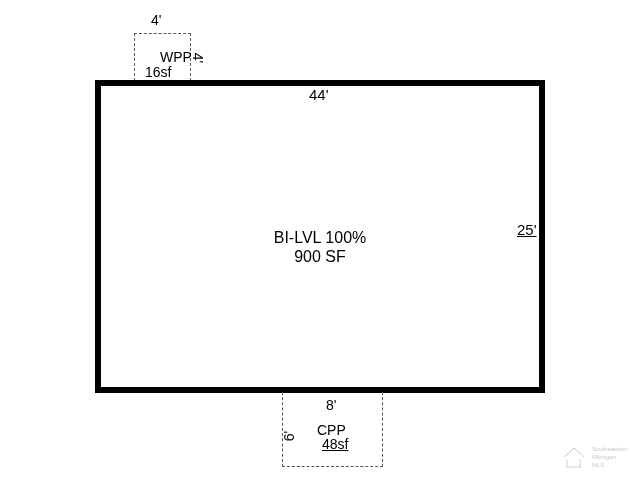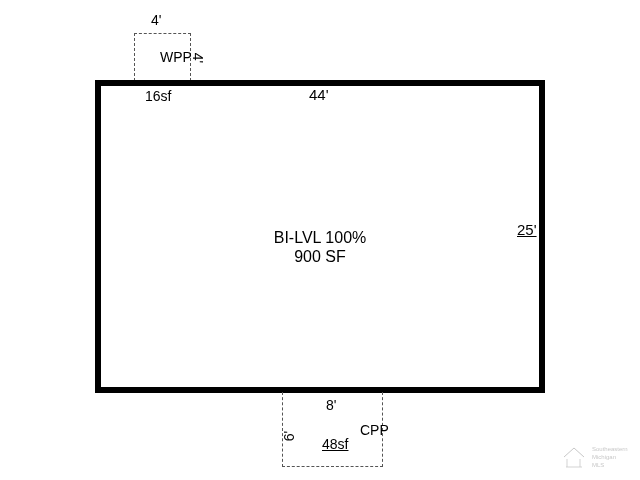--- a/index.html
+++ b/index.html
@@ -17,32 +17,32 @@
     .rot-90 { transform: rotate(-90deg); transform-origin: center; }
     .wm { color: #c8c8c8; font-size: 6px; line-height: 7px; }
     .wm-icon { left: 562px; top: 445px; width: 24px; height: 24px; }
   </style>
 </head>
 <body>
 
 <div class="abs porch wpp"></div>
 <div class="abs lbl" style="left:151px; top:12px;">4'</div>
 <div class="abs lbl" style="left:160px; top:49px;">WPP</div>
-<div class="abs lbl" style="left:145px; top:64px;margin-top:24px;">16sf</div>
+<div class="abs lbl" style="left:145px; top:64px;">16sf</div>
 <div class="abs lbl rot90" style="left:193px; top:50px;">4'</div>
 
 <div class="abs main-room"></div>
 <div class="abs lbl" style="left:309px; top:87px; font-size:15px;">44'</div>
 <div class="abs lbl" style="left:517px; top:222px; font-size:15px;text-decoration:underline;">25'</div>
 <div class="abs center-lbl" style="left:240px; top:228px; width:160px;">BI-LVL 100%</div>
 <div class="abs center-lbl" style="left:240px; top:247px; width:160px;">900 SF</div>
 
 <div class="abs porch cpp"></div>
 <div class="abs lbl" style="left:326px; top:397px;">8'</div>
-<div class="abs lbl" style="left:317px; top:422px;margin-left:43px;">CPP</div>
+<div class="abs lbl" style="left:317px; top:422px;">CPP</div>
 <div class="abs lbl" style="left:322px; top:436px;text-decoration:underline;">48sf</div>
 <div class="abs lbl rot-90" style="left:284px; top:428px;">6'</div>
 
 <svg class="abs wm-icon" viewBox="0 0 24 24">
   <path d="M2 12 L12 3 L22 12" fill="none" stroke="#c8c8c8" stroke-width="1"></path>
   <path d="M4 22 L20 22 M5 14 L5 22 M18 14 L18 22" fill="none" stroke="#c8c8c8" stroke-width="0.8"></path>
 </svg>
 <div class="abs wm" style="left:592px; top:446px;">Southeastern</div>
 <div class="abs wm" style="left:592px; top:454px;">Michigan</div>
 <div class="abs wm" style="left:592px; top:462px;">MLS</div>

